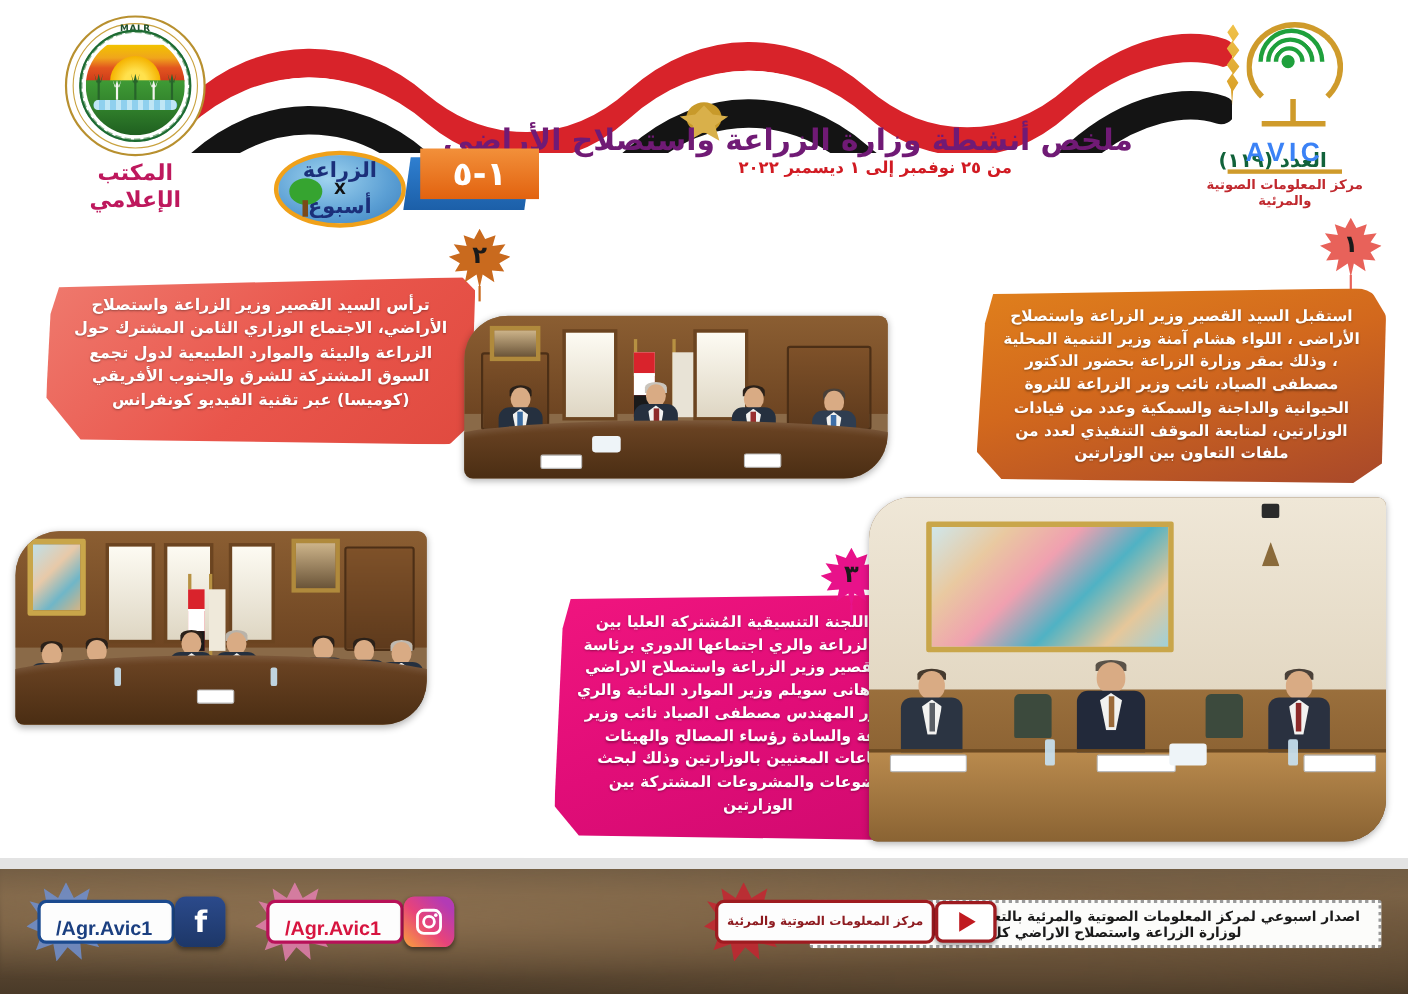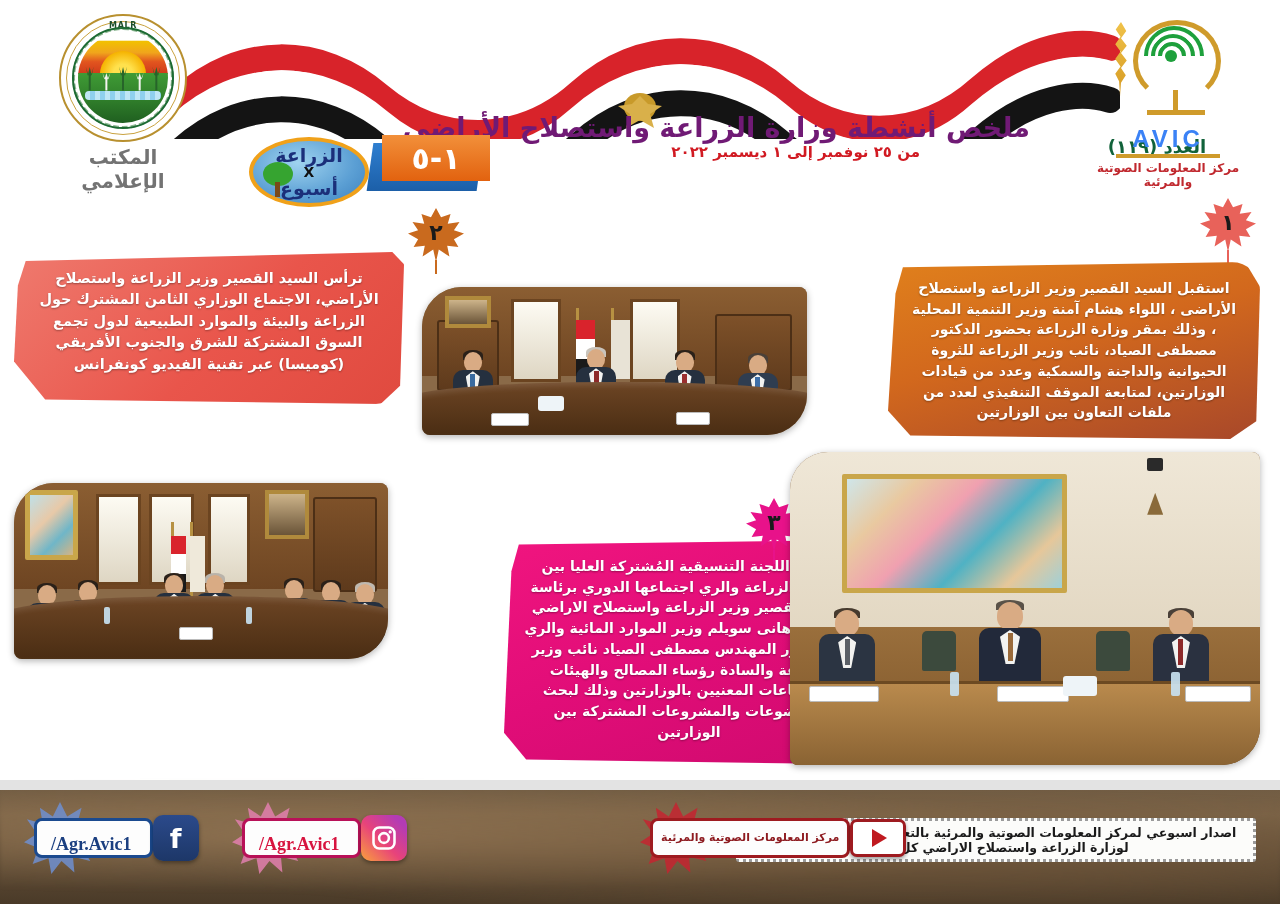--- a/index.html
+++ b/index.html
@@ -32,21 +32,21 @@
   .seal-water { position:absolute; left:8%; right:8%; bottom:26%; height:9px;
      background:repeating-linear-gradient(90deg,#bfe6f5 0 5px,#8fd0ee 5px 10px); border-radius:4px; }
   .seal-plants { position:absolute; left:0; right:0; bottom:36%; height:30px;
      display:flex; justify-content:space-evenly; align-items:flex-end; }
   .plant { width:10px; height:24px; background:#27642a; clip-path:polygon(40% 100%,40% 40%,10% 0,30% 38%,50% 2%,70% 38%,90% 0,60% 40%,60% 100%); }
   .plant.white { background:#f4f4f0; height:18px; }
   .malr-top-txt { position:absolute; left:0; right:0; top:5px; text-align:center;
      font-size:8px; font-weight:bold; color:#1d4f2a; letter-spacing:.6px; }
   .malr-wreath { position:absolute; inset:11px; border-radius:50%;
      border:3px dashed #2b7a35; opacity:.55; }
-  .malr-caption { margin-top:3px; font-size:20px; font-weight:bold; color:#737373;
+  .malr-caption { margin-top:3px; font-size:20px; font-weight:bold; color:#be185d;
      direction:rtl; letter-spacing:-0.5px; }
 
   
   .ribbon { position:absolute; left:170px; top:4px; width:950px; height:135px; }
 
   
   .title-main { position:absolute; right:250px; top:112px; width:620px; text-align:center;
      font-size:27px; font-weight:bold; color:#701a75; direction:rtl; white-space:nowrap; }
   .title-date { position:absolute; right:360px; top:143px; width:400px; 
      font-size:15px; font-weight:bold; color:#d11a22; direction:rtl; white-space:nowrap; }
@@ -92,21 +92,21 @@
   .avic-word { position:relative; margin-top:-6px; font-size:24px; font-weight:bold;
      color:#3b82f6; letter-spacing:4px; font-family:"Liberation Sans",sans-serif; }
   .avic-underline { width:104px; height:4px; background:#cf9b2b; margin:1px auto 0; }
   .avic-caption { margin-top:3px; font-size:12px; font-weight:bold; color:#c0282e; direction:rtl; }
 
   
   .card { position:absolute; padding:16px 20px; color:#fff; direction:rtl;
      font-weight:bold; line-height:1.48; text-align:center;
      text-shadow:0 1px 2px rgba(0,0,0,.35); }
 
-  .card-1 { right:876px; top:252px; width:390px; min-height:152px; font-size:14.5px;
+  .card-1 { right:848px; top:252px; width:390px; min-height:152px; font-size:14.5px;
      background:linear-gradient(135deg,#ef7a6e 0%,#e9554b 55%,#e04a3f 100%);
      border-radius:30px 6px 28px 10px;
      clip-path:polygon(3% 6%,97% 0%,100% 8%,99% 88%,94% 100%,8% 97%,0% 72%,1% 22%); }
 
   .card-2 { right:20px; top:262px; width:372px; min-height:174px; font-size:14px;
      background:linear-gradient(165deg,#e0801c 0%,#d2681d 45%,#a8482a 100%);
      border-radius:10px 28px 14px 26px;
      clip-path:polygon(4% 3%,96% 0%,100% 14%,99% 90%,92% 100%,6% 98%,0% 84%,2% 18%); }
 
   .card-3 { right:406px; top:540px; width:370px; min-height:224px; font-size:14px;
@@ -190,21 +190,21 @@
   .social { position:absolute; top:34px; height:48px; display:flex; align-items:center; }
   .splat { position:absolute; left:-16px; top:-12px; width:72px; height:72px; z-index:0;
      clip-path:polygon(50% 0,60% 20%,80% 8%,74% 30%,96% 26%,82% 44%,100% 52%,80% 62%,92% 82%,68% 76%,70% 98%,52% 82%,38% 100%,34% 78%,12% 86%,20% 64%,0 56%,18% 44%,4% 24%,26% 30%,22% 8%,40% 20%);
      opacity:.85; }
   .sicon { position:relative; z-index:2; width:46px; height:46px; border-radius:10px;
      display:flex; align-items:center; justify-content:center; color:#fff; font-size:27px; font-weight:bold;
      box-shadow:0 2px 4px rgba(0,0,0,.4); }
   .shandle { position:relative; z-index:1; margin-right:0; margin-left:0; height:40px;
      background:#fdfdfd; border-radius:8px; display:flex; align-items:center;
      padding:12px 18px 0 14px; font-size:18px; font-weight:bold; direction:ltr;
-     font-family:Liberation Serif, serif; }
+     font-family:Liberation Sans, sans-serif; }
 
   .fb-box   { left:40px;  }
   .fb-icon  { background:linear-gradient(#2b4a8b,#1d3768); }
   .fb-handle{ border:3px solid #1b4a8f; color:#1b3f80; margin-left:-6px; }
   .fb-splat { background:#6f8fd0; }
 
   .ig-box   { left:248px; }
   .ig-icon  { background:linear-gradient(45deg,#f9a23b,#e8437a 45%,#b33bb5 85%); }
   .ig-handle{ border:3px solid #b81158; color:#d7143f; margin-left:-6px; }
   .ig-splat { background:#e27fae; }

